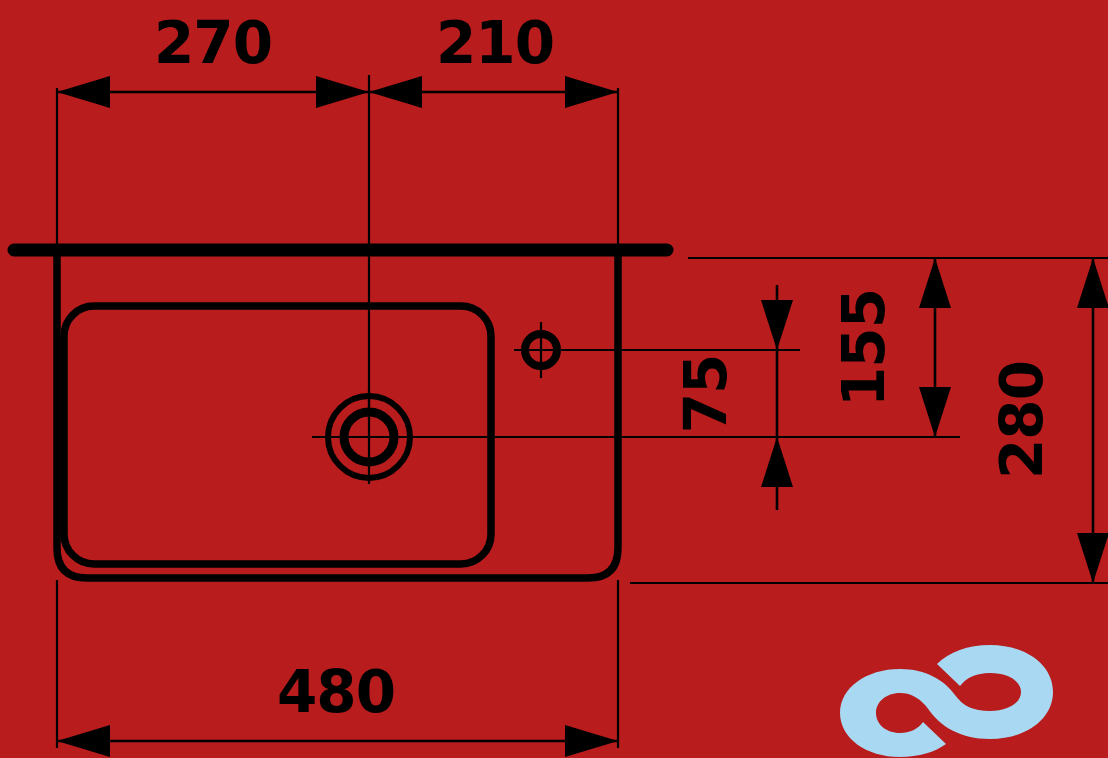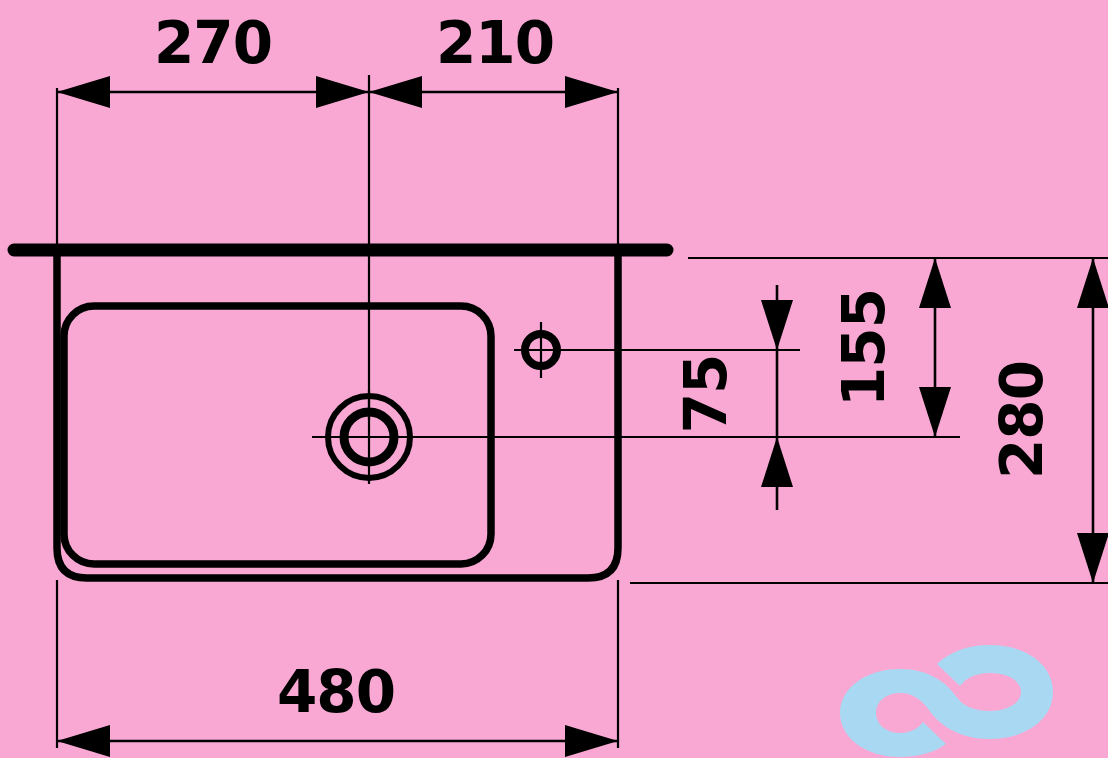--- a/index.html
+++ b/index.html
@@ -8,21 +8,21 @@
     padding: 0;
     background: #ffffff;
   }
   body {
     font-family: "Liberation Sans", sans-serif;
   }
   #drawing-root {
     position: relative;
     width: 1108px;
     height: 758px;
-    background: #f9a8d4;
+    background: #b91c1c;
     overflow: hidden;
   }
   #drawing-svg {
     position: absolute;
     left: 0;
     top: 0;
     width: 1108px;
     height: 758px;
     display: block;
   }

